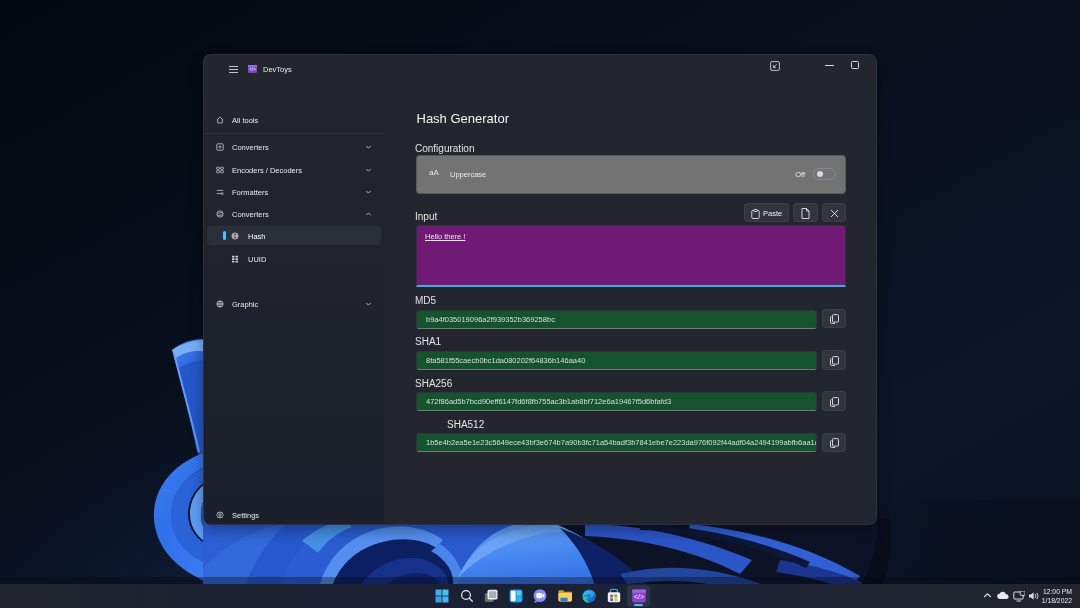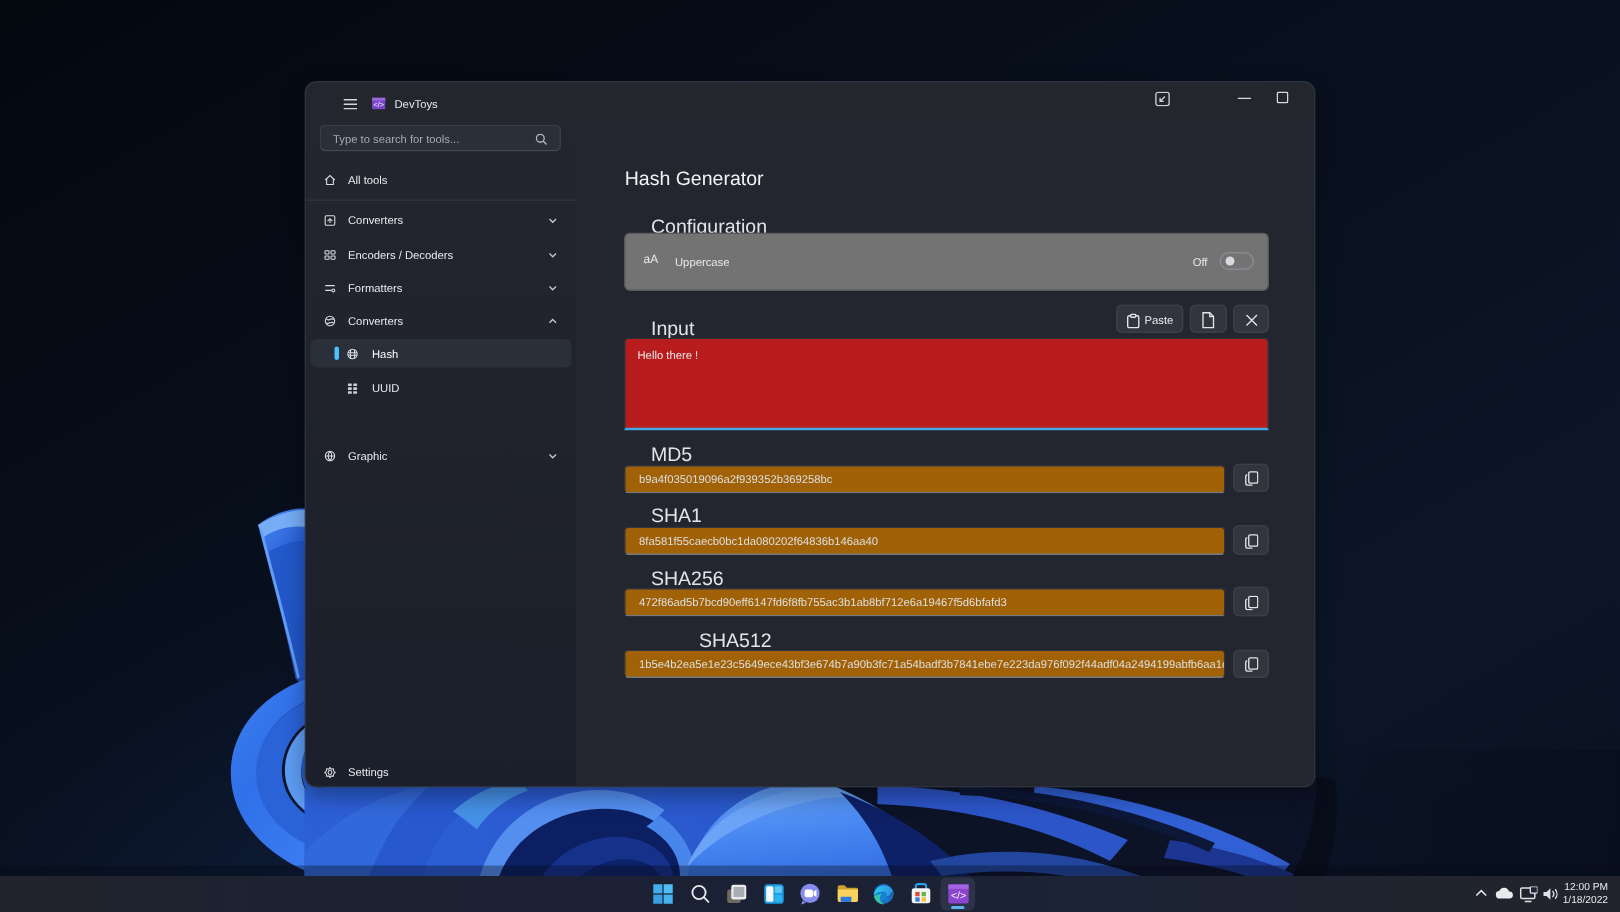--- a/index.html
+++ b/index.html
@@ -28,41 +28,41 @@
   .nav .tx { position:absolute; left:28px; top:50%; transform:translateY(-50%); }
   .nav .ch { position:absolute; right:12px; top:50%; transform:translateY(-50%); width:7px; height:7px; }
   .nav.sub .ic { left:27px; }
   .nav.sub .tx { left:44px; }
   #sel { position:absolute; left:3px; width:174px; height:19px; background:#2b2f39; border-radius:4px; }
   #selbar { position:absolute; left:19px; width:2.5px; height:9px; background:#4cc2ff; border-radius:1.5px; }
   #sep { position:absolute; left:0px; top:49.5px; width:180px; height:1px; background:#3a3d45; opacity:0.55; }
 
   
   #title { position:absolute; left:32.5px; top:27.5px; color:#f2f3f5; font-size:13px; }
-  .lbl { position:absolute; left:50px; color:#e2e4e8; font-size:13px;text-align:right; }
+  .lbl { position:absolute; left:31px; color:#e2e4e8; font-size:10px;text-align:right; }
   #cfgcard { position:absolute; left:32px; top:72px; width:430px; height:39px;
              background:#737373; border-radius:4px; border:1px solid rgba(60,64,72,0.5); }
   #aA { position:absolute; left:12px; top:12px; color:#e8eaee; font-size:8px; }
   #upc { position:absolute; left:33px; top:14px; color:#e8eaee; font-size:7.5px; }
   #off { position:absolute; right:40px; top:14px; color:#e8eaee; font-size:7.5px; }
   #tog { position:absolute; right:9px; top:12px; width:23px; height:11.5px; border:1px solid #868a92;
          border-radius:6px; }
   #tog i { position:absolute; left:2.5px; top:2px; width:6px; height:6px; background:#d8dade; border-radius:50%; }
 
   .btn { position:absolute; height:19px; background:#32353e; border:1px solid rgba(66,70,78,0.6);
          border-radius:4px; color:#eceef0; font-size:7.5px; }
   #paste { left:360px; top:120px; width:45px; }
   #fileb { left:408.5px; top:120px; width:25px; }
   #clearb { left:438px; top:120px; width:24px; }
 
   #inputarea { position:absolute; left:32px; top:142px; width:430px; height:62px;
-               background:#b91c1c; border:1px solid #2e323a; border-bottom:2px solid #42a9e0;
-               border-radius:3px 3px 0 0; color:#e8eaee; font-size:7.5px; padding:6px 8px; }
-
-  .hfield { position:absolute; left:32px; width:401px; height:19px; background:#a16207;
+               background:#701a75; border:1px solid #2e323a; border-bottom:2px solid #42a9e0;
+               border-radius:3px 3px 0 0; color:#e8eaee; font-size:7.5px; padding:6px 8px;text-decoration:underline; }
+
+  .hfield { position:absolute; left:32px; width:401px; height:19px; background:#14532d;
             border:1px solid #32353d; border-bottom-color:#74787f; border-radius:3px;
             color:#dddfe3; font-size:7.5px; line-height:17px; padding:0 9px; white-space:nowrap; overflow:hidden; }
   .copyb { position:absolute; left:438px; width:24px; height:19.5px; background:#32353e;
            border:1px solid rgba(66,70,78,0.6); border-radius:4px; }
 
   
   #taskbar { position:absolute; left:0; top:584px; width:1080px; height:24px; background:linear-gradient(90deg,#21242c 0%,#1d2232 18%,#1b2134 45%,#1c2334 70%,#21242c 95%); }
   .tkicon { position:absolute; top:4px; width:16px; height:16px; }
   #devtile { position:absolute; left:627px; top:1px; width:23px; height:22px; background:#2c3247; border-radius:4px; }
   #devline { position:absolute; left:634px; top:19.5px; width:9px; height:2px; background:#5fb2ef; border-radius:1px; }
@@ -196,26 +196,20 @@
       </svg>
     <svg style="position:absolute;left:631px;top:5.5px" width="8" height="8" viewBox="0 0 8 8">
         <rect x="0.5" y="0.5" width="7" height="7" rx="1" fill="none" stroke="#d6d8dc" stroke-width="1"></rect>
       </svg>
     <svg style="position:absolute;left:656px;top:5px" width="9" height="9" viewBox="0 0 9 9">
         <path d="M1,1 L8,8 M8,1 L1,8" stroke="#d6d8dc" stroke-width="1"></path>
       </svg>
   </div>
 
   <div id="sidebar">
-    <div id="search">Type to search for tools...
-      <svg style="position:absolute;right:8px;top:5px" width="8" height="8" viewBox="0 0 8 8">
-        <circle cx="3.2" cy="3.2" r="2.6" fill="none" stroke="#b4b8be" stroke-width="0.9"></circle>
-        <path d="M5.2 5.2 L7.4 7.4" stroke="#b4b8be" stroke-width="0.9"></path>
-      </svg>
-    </div>
     <div class="nav" style="top:26px;">
       <svg class="ic" viewBox="0 0 10 10">
           <path d="M1,5 L5,1.3 L9,5 M2.2,4.2 V8.7 H7.8 V4.2" fill="none" stroke="#d9dbdf" stroke-width="0.9"></path>
         </svg>
       <span class="tx">All tools</span>
     </div>
     <div id="sep"></div>
     <div class="nav" style="top:53px;">
       <svg class="ic" viewBox="0 0 10 10">
           <rect x="1" y="1" width="8" height="8" rx="1" fill="none" stroke="#d9dbdf" stroke-width="0.9"></rect>

